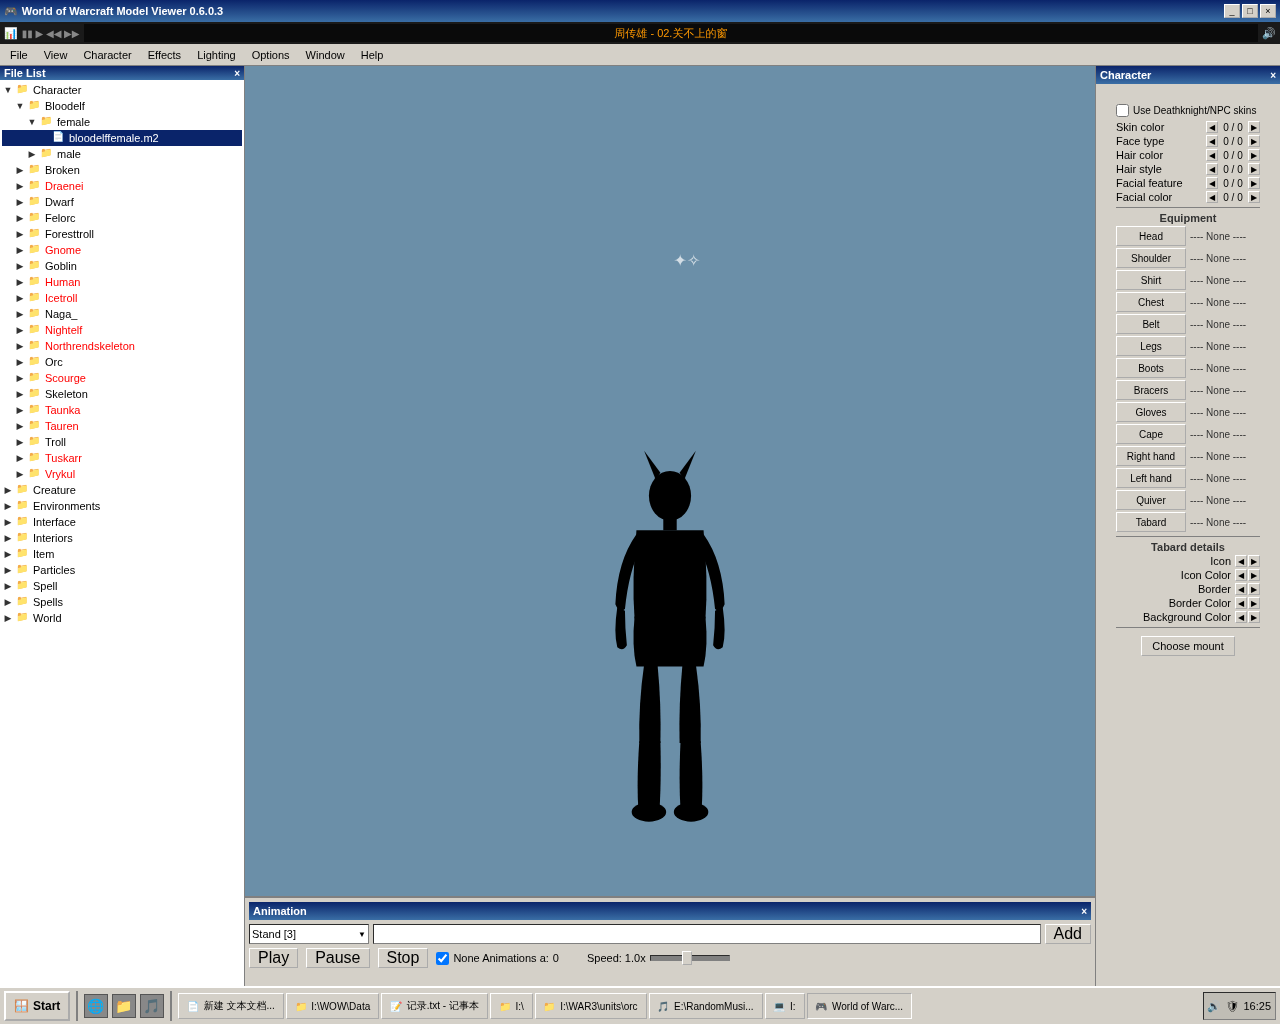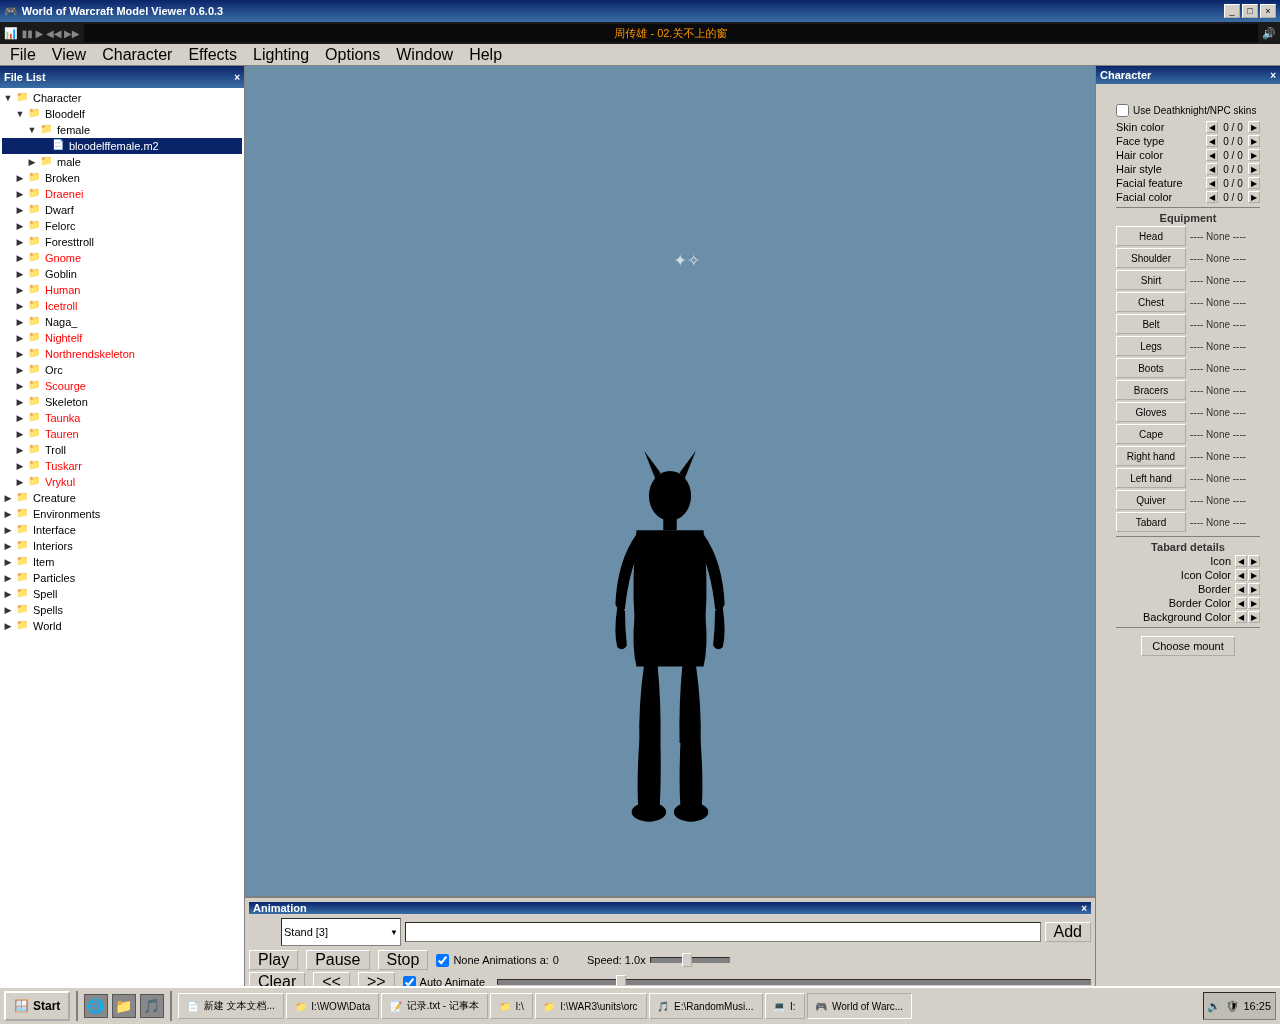--- a/index.html
+++ b/index.html
@@ -52,41 +52,41 @@
       background: #d4d0c8;
       height: 22px;
       display: flex;
       align-items: center;
       border-bottom: 1px solid #808080;
       padding: 0 2px;
     }
     .menu-item {
       padding: 2px 8px;
       cursor: pointer;
-      font-size: 16px;
+      font-size: 11px;
     }
 
     
     .main-container {
       display: flex;
       height: calc(1024px - 22px - 22px - 22px - 38px);
     }
 
     
     .file-list-panel {
       width: 245px;
       background: #d4d0c8;
       border-right: 1px solid #808080;
       display: flex;
       flex-direction: column;
     }
     .panel-title-bar {
       background: linear-gradient(to bottom, #0a246a, #3a6ea5);
       color: white;
-      height: 22px;
+      height: 14px;
       display: flex;
       align-items: center;
       justify-content: space-between;
       padding: 0 4px;
       font-size: 11px;
       font-weight: bold;
     }
     .panel-close { color: white; cursor: pointer; font-size: 10px; }
 
     .file-tree {
@@ -261,30 +261,29 @@
       font-size: 11px;
       font-weight: bold;
       margin-bottom: 4px;
     }
     .anim-row1 { display: flex; align-items: center; gap: 4px; margin-bottom: 4px; }
     .anim-row2 { display: flex; align-items: center; gap: 8px; }
     .anim-row3 { display: flex; align-items: center; gap: 8px; margin-top: 2px; }
 
     .anim-dropdown {
       width: 120px;
-      height: 28px;
+      height: 20px;
       background: white;
       border: 1px inset #808080;
       font-size: 11px;
       padding: 0 2px;
       display: flex;
       align-items: center;
       justify-content: space-between;
       cursor: pointer;
-      margin-left: 32px;
     }
     .anim-dropdown-arrow { font-size: 8px; }
     .anim-input {
       flex: 1;
       height: 20px;
       background: white;
       border: 1px inset #808080;
       font-size: 11px;
     }
     .anim-btn {
@@ -861,32 +860,20 @@
     <div class="anim-checkbox-row">
       <input type="checkbox" checked="" style="">
       <span>None Animations a:</span>
       <span>0</span>
     </div>
     <div class="speed-control">
       <span>Speed: 1.0x</span>
       <div class="slider-track">
         <div class="slider-thumb"></div>
       </div>
-    </div>
-  </div>
-  <div class="anim-row3">
-    <button class="anim-btn">Clear</button>
-    <button class="anim-btn">&lt;&lt;</button>
-    <button class="anim-btn">&gt;&gt;</button>
-    <div class="anim-checkbox-row">
-      <input type="checkbox" checked="" style="">
-      <span>Auto Animate</span>
-    </div>
-    <div style="flex:1; height:6px; background:#808080; border:1px inset #808080; margin-left:4px; position:relative;">
-      <div style="position:absolute; width:10px; height:14px; background:#d4d0c8; border:1px outset #fff; top:-5px; left:20%;"></div>
     </div>
   </div>
 </div>
 
 <div class="taskbar">
   <button class="taskbar-start">
     <span>🪟</span>
     <span>Start</span>
   </button>
   <div class="taskbar-divider"></div>

